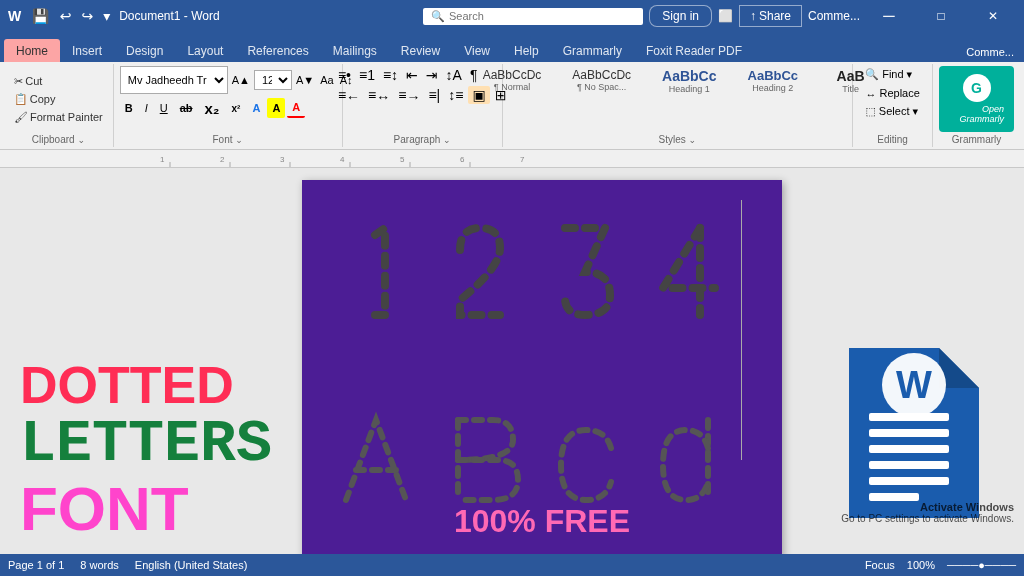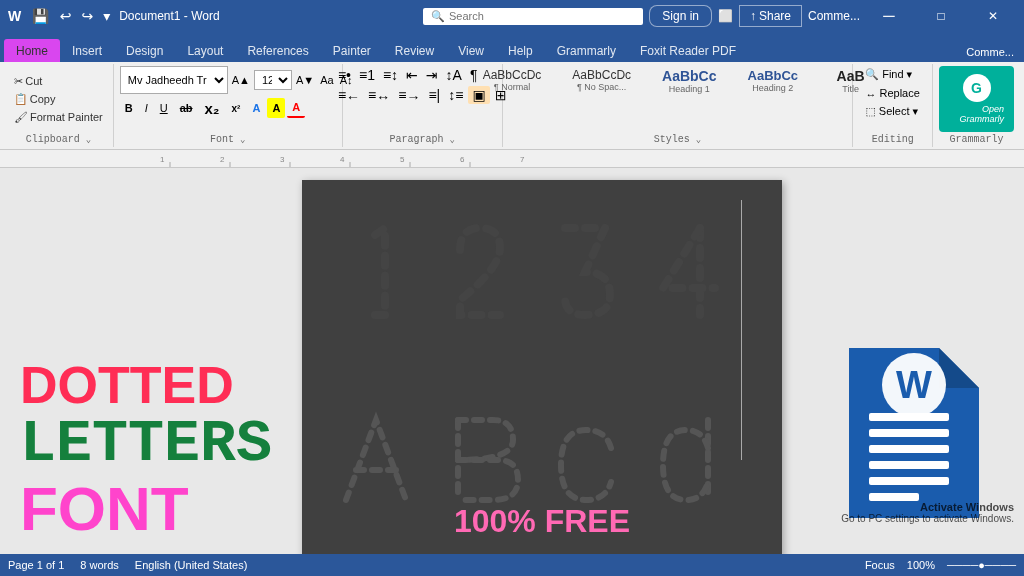--- a/index.html
+++ b/index.html
@@ -34,21 +34,21 @@
       padding-left: 4px;
     }
     .ribbon-tab {
       padding: 5px 12px 4px;
       font-size: 12px;
       color: rgba(255,255,255,0.85);
       cursor: pointer;
       border-radius: 3px 3px 0 0;
     }
     .ribbon-tab.active {
-      background: #d946ef;
+      background: #fca5a5;
       color: #333;
       font-weight: 500;
     }
 
     
     #ribbon {
       height: 88px;
       background: #f0f0f0;
       border-bottom: 1px solid #c8c8c8;
       display: flex;
@@ -64,21 +64,20 @@
       padding: 2px 6px;
       min-width: fit-content;
     }
     .ribbon-group:last-child { border-right: none; }
     .ribbon-group-label {
       font-size: 10px;
       color: #666;
       margin-top: auto;
       padding-top: 2px;
       text-align: right;
-      font-family: Liberation Mono, monospace;
     }
     .ribbon-controls { display: flex; align-items: center; gap: 3px; flex: 1; flex-wrap: wrap; justify-content: center; }
     .rb-btn { font-size: 11px; color: #333; padding: 2px 4px; cursor: pointer; border-radius: 2px; display: flex; align-items: center; gap: 2px; white-space: nowrap; }
 
     
     .font-row { display: flex; align-items: center; gap: 2px; width: 100%; margin-bottom: 2px; }
     .font-select { font-size: 11px; border: 1px solid #ababab; background: white; padding: 1px 3px; width: 130px; height: 28px; }
     .size-select { font-size: 11px; border: 1px solid #ababab; background: white; padding: 1px 3px; width: 38px; height: 20px; }
     .format-btns { display: flex; gap: 2px; }
     .fmt-btn { font-size: 11px; font-weight: bold; padding: 1px 5px; cursor: pointer; border-radius: 2px; height: 20px; display: flex; align-items: center; }
@@ -140,21 +139,21 @@
       display: flex;
       justify-content: center;
       align-items: flex-start;
       padding: 10px 0;
       overflow: hidden;
       position: relative;
     }
     #doc-page {
       width: 480px;
       height: 380px;
-      background: #404040;
+      background: #4c1d95;
       box-shadow: 2px 2px 8px rgba(0,0,0,0.3);
       position: relative;
       overflow: hidden;
       margin-left: 60px;
     }
 
     
     .doc-numbers {
       position: absolute;
       top: 40px;
@@ -286,21 +285,21 @@
     <span class="win-btn close">✕</span>
   </div>
 </div>
 
 <div id="ribbon-tabs">
   <div class="ribbon-tab active">Home</div>
   <div class="ribbon-tab">Insert</div>
   <div class="ribbon-tab">Design</div>
   <div class="ribbon-tab">Layout</div>
   <div class="ribbon-tab">References</div>
-  <div class="ribbon-tab">Painter</div>
+  <div class="ribbon-tab">Mailings</div>
   <div class="ribbon-tab">Review</div>
   <div class="ribbon-tab">View</div>
   <div class="ribbon-tab">Help</div>
   <div class="ribbon-tab">Grammarly</div>
   <div class="ribbon-tab">Foxit Reader PDF</div>
   <div style="margin-left:auto;display:flex;align-items:flex-end;">
     <span style="color:white;font-size:11px;padding:5px 10px 4px;cursor:pointer;">Comme...</span>
   </div>
 </div>
 

